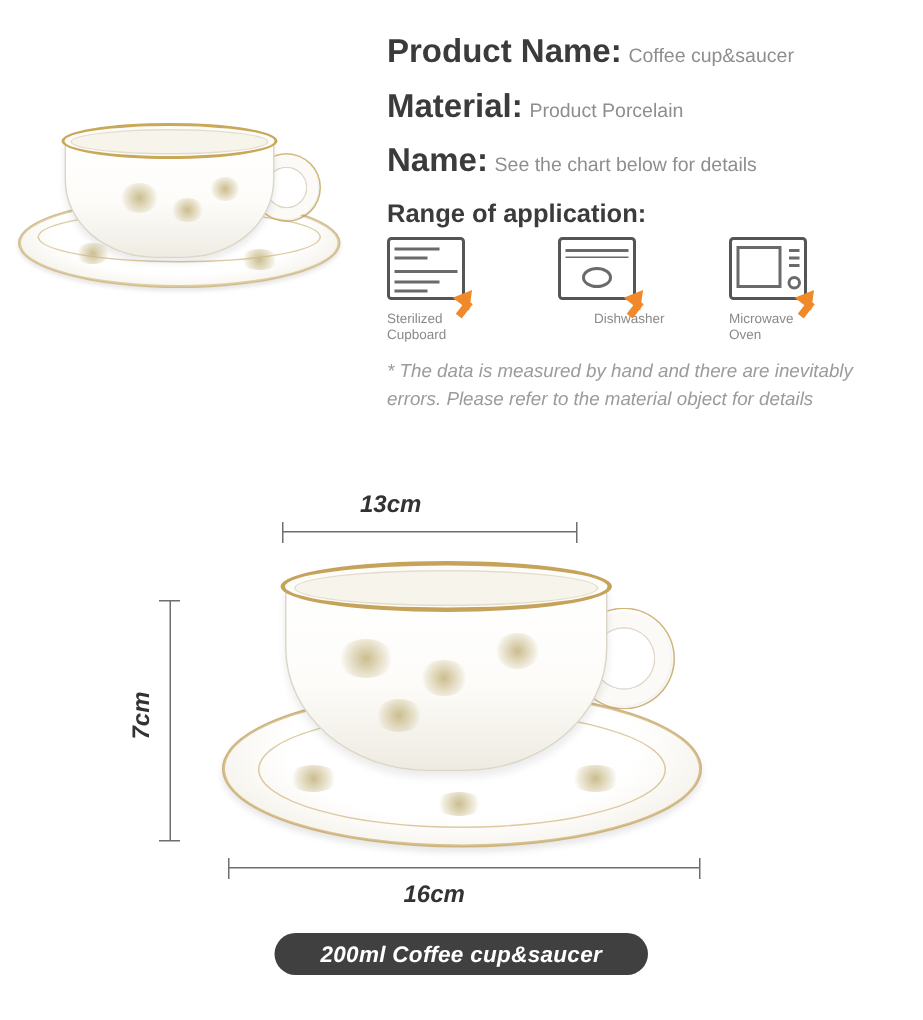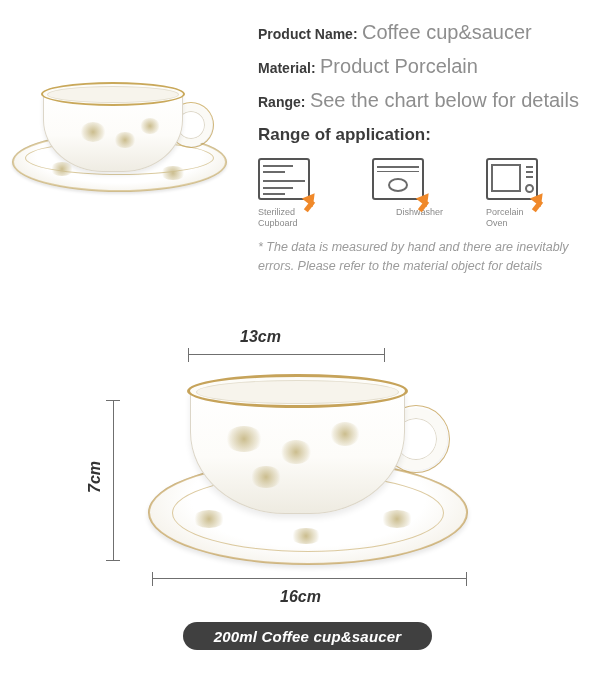--- a/index.html
+++ b/index.html
@@ -111,25 +111,25 @@
     position: absolute;
     left: 258px; top: 20px;
     width: 350px;
   }
   .spec-row {
     margin-bottom: 9px;
     line-height: 1.25;
   }
   .spec-label {
     font-weight: bold;
-    font-size: 14px;
+    font-size: 22px;
     color: #3b3b3b;
   }
   .spec-value {
-    font-size: 20px;
+    font-size: 13px;
     color: #8e8e8e;
   }
   .range-title {
     font-weight: bold;
     font-size: 17px;
     color: #3b3b3b;
     margin-top: 12px;
     margin-bottom: 19px;
   }
 
@@ -254,21 +254,21 @@
   .dim-bottom-tick-l {
     position: absolute; left: 152px; top: 252px;
     width: 1px; height: 14px; background: #6f6f6f;
   }
   .dim-bottom-tick-r {
     position: absolute; left: 466px; top: 252px;
     width: 1px; height: 14px; background: #6f6f6f;
   }
   .dim-bottom-label {
     position: absolute;
-    left: 280px; top: 268px;
+    left: 269px; top: 268px;
     font-size: 16px; font-weight: bold; font-style: italic;
     color: #333;
   }
 
   
   .big-photo {
     position: absolute;
     left: 130px; top: 40px;
     width: 350px; height: 220px;
   }
@@ -382,21 +382,21 @@
     <div class="spec-block">
       <div class="spec-row">
         <span class="spec-label">Product Name:</span>
         <span class="spec-value">Coffee cup&amp;saucer</span>
       </div>
       <div class="spec-row">
         <span class="spec-label">Material:</span>
         <span class="spec-value">Product Porcelain</span>
       </div>
       <div class="spec-row">
-        <span class="spec-label">Range:</span>
+        <span class="spec-label">Name:</span>
         <span class="spec-value">See the chart below for details</span>
       </div>
       <div class="range-title">Range of application:</div>
     </div>
 
     <div class="appliances">
 
       <div class="appliance">
         <div class="appliance-icon">
           <div class="app-box"></div>
@@ -428,21 +428,21 @@
         <div class="appliance-icon">
           <div class="app-box"></div>
           <div class="app-line" style="left:5px;top:6px;width:30px;height:28px;background:none;border:2px solid #6a6a6a;"></div>
           <div class="app-line" style="left:40px;top:8px;width:7px;height:2px;"></div>
           <div class="app-line" style="left:40px;top:13px;width:7px;height:2px;"></div>
           <div class="app-line" style="left:40px;top:18px;width:7px;height:2px;"></div>
           <div class="app-line" style="left:39px;top:26px;width:9px;height:9px;background:none;border:2px solid #6a6a6a;border-radius:50%;"></div>
           <div class="app-arrow-tail"></div>
           <div class="app-arrow"></div>
         </div>
-        <div class="appliance-label" style="white-space:pre-line;">Porcelain
+        <div class="appliance-label" style="white-space:pre-line;">Microwave
 Oven</div>
       </div>
 
     </div>
 
     <div class="disclaimer">* The data is measured by hand and there are inevitably errors. Please refer to the material object for details</div>
   </div>
 
   <div class="bottom-section">
 

